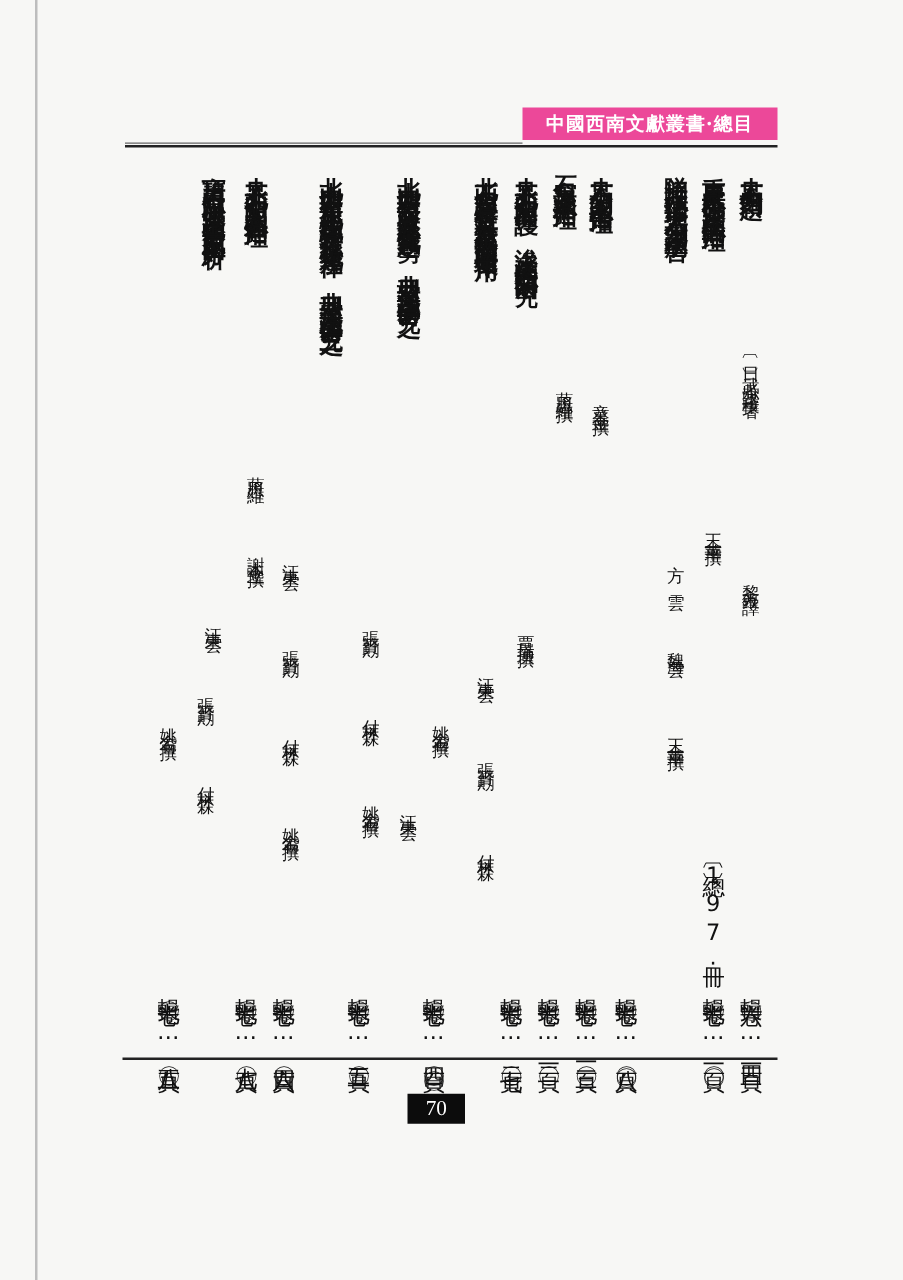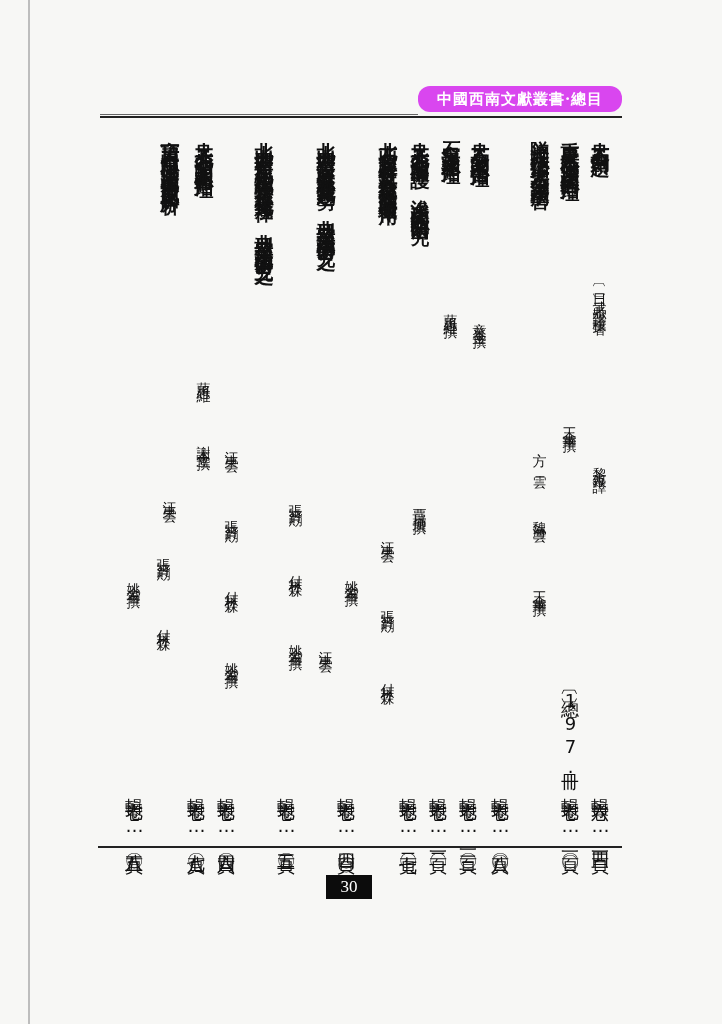--- a/index.html
+++ b/index.html
@@ -2,24 +2,23 @@
 <html><head>
 <meta charset="utf-8">
 <style>
   html, body { margin: 0; padding: 0; }
   body {
     width: 722px; height: 1024px; background: #f7f7f5; position: relative; overflow: hidden;
     font-family: "DejaVu Serif", "Liberation Serif", serif; color: #111;
   }
   .page-edge { position: absolute; left: 28px; top: 0; width: 2px; height: 1024px; background: #bdbdbd; }
   .header-bar {
-    position: absolute; left: 418px; top: 86px; width: 204px; height: 26px; background: #d946ef;
+    position: absolute; left: 418px; top: 86px; width: 204px; height: 26px; background: #ec4899;
     color: #fff; font-size: 15px; font-weight: bold; display: flex; align-items: center; justify-content: center;
     letter-spacing: 1px;
-    border-radius: 12px;
   }
   .rule { position: absolute; background: #222; height: 2px; }
   .rule.top { left: 100px; top: 116px; width: 522px; }
   .rule.top-thin { left: 100px; top: 114px; width: 318px; height: 1px; background: #666; }
   .rule.bottom { left: 98px; top: 846px; width: 524px; }
   .col {
     position: absolute; writing-mode: vertical-rl; text-orientation: upright;
     font-family: "DejaVu Sans", "Liberation Sans", sans-serif; font-weight: bold;
     font-size: 19px; line-height: 22px; letter-spacing: 3.5px; white-space: nowrap;
   }
@@ -107,14 +106,14 @@
 <div class="col" style="left:160px; top:126px;">寶頂山石窟卧佛滲水病害形成原因分析</div>
 <div class="byline" style="left:162px; top:490px;">汪東雲</div>
 <div class="byline" style="left:156px; top:548px;">張贊勛</div>
 <div class="byline" style="left:156px; top:618px;">付林森</div>
 <div class="byline" style="left:126px; top:572px;">姚金石撰</div>
 <div class="ref" style="left:124px;">輯〇七卷……〇八五頁</div>
 
 <div class="rule bottom"></div>
 
 <div class="page-badge">
-  <span>30</span>
+  <span>70</span>
 </div>
 
 </body></html>

